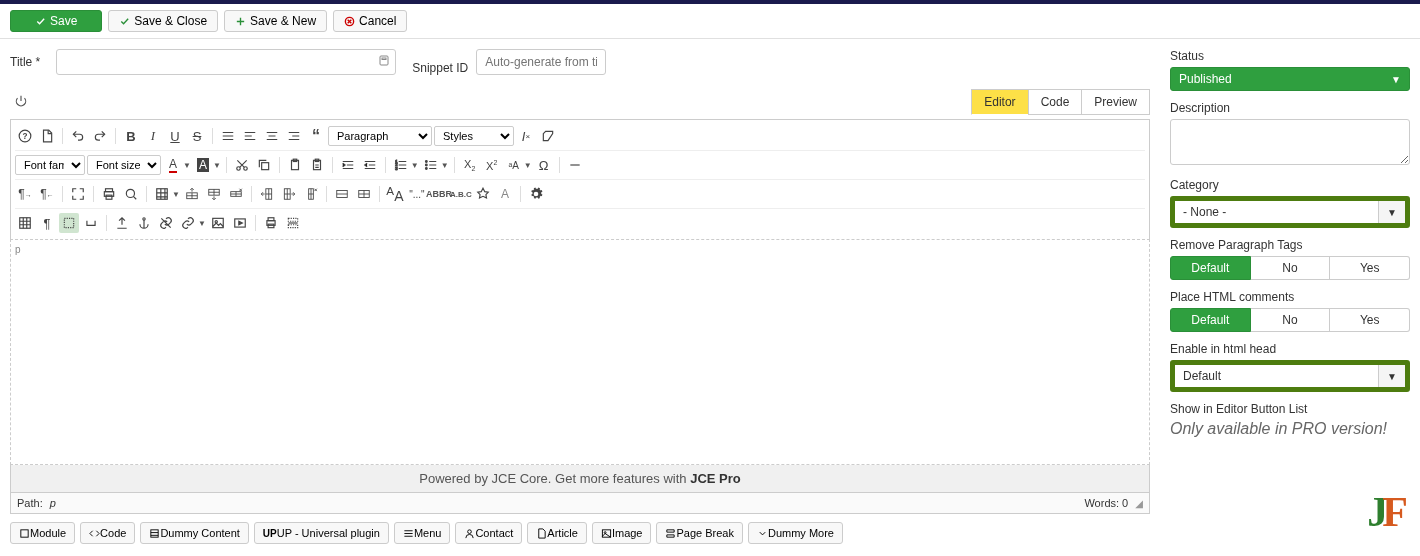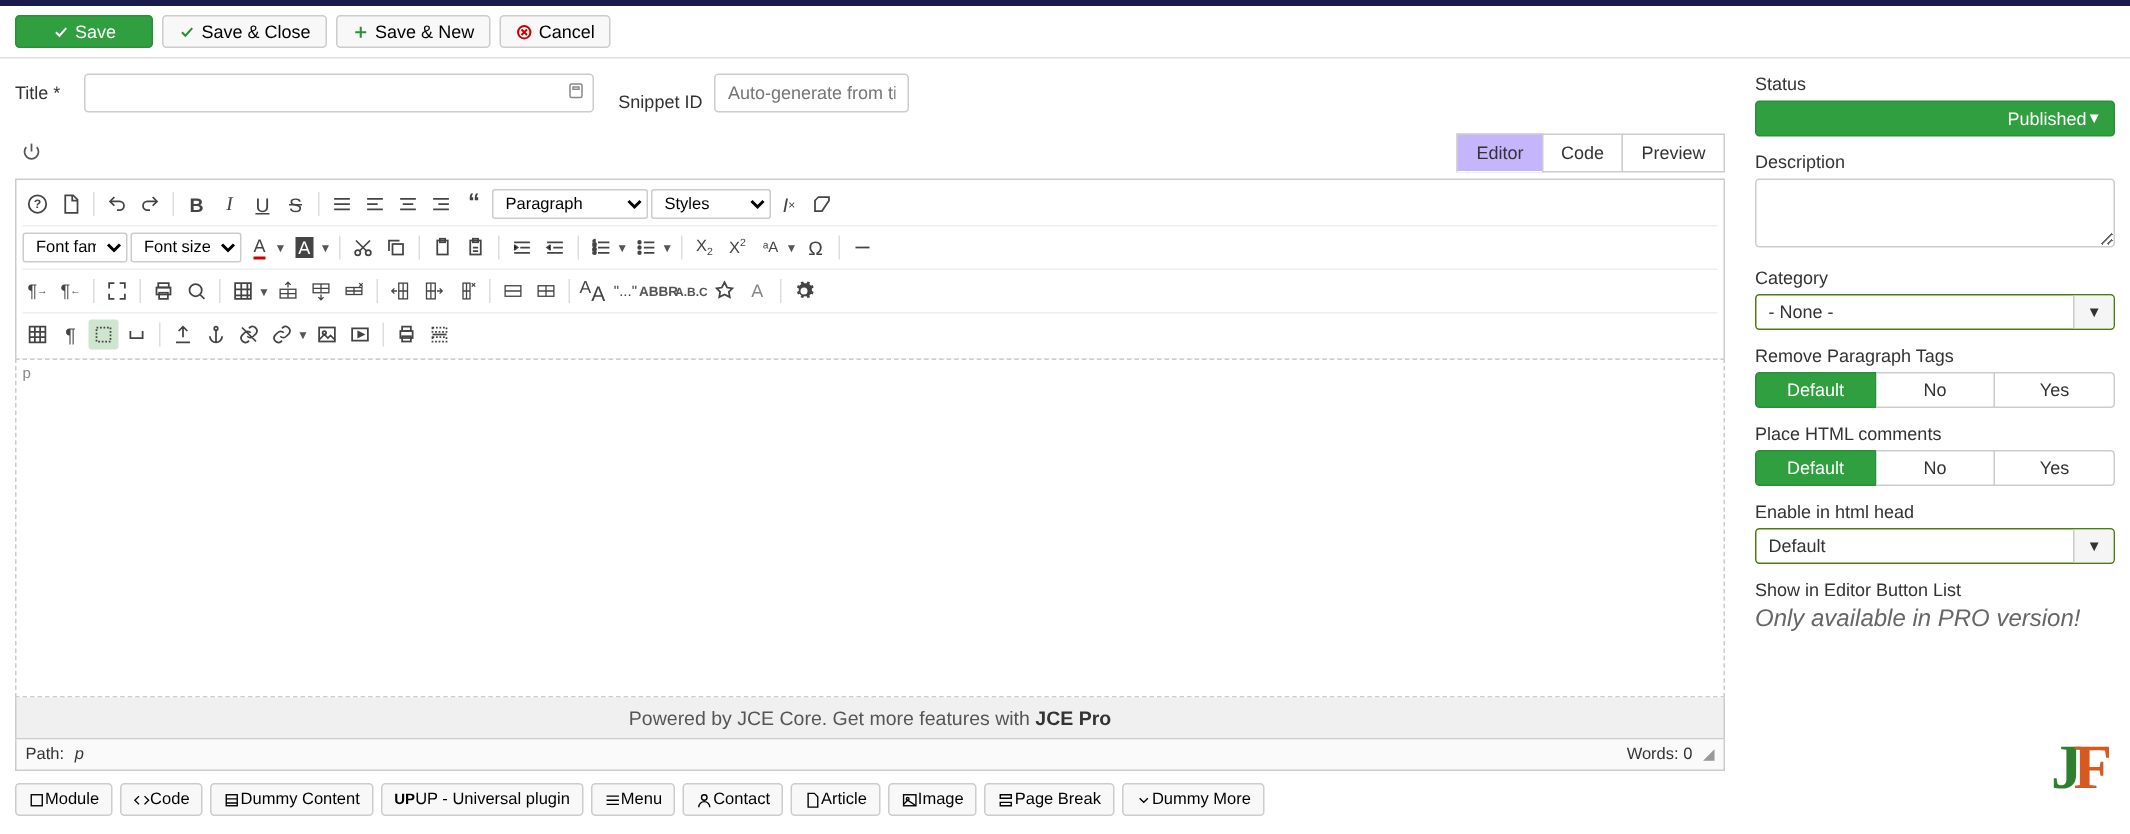--- a/index.html
+++ b/index.html
@@ -21,21 +21,21 @@
 .title-input-wrap { position: relative; flex: 1; max-width: 340px; }
 .title-input { width: 100%; border: 1px solid #ccc; border-radius: 3px; padding: 5px 28px 5px 8px; font-size: 12px; }
 .title-icon { position: absolute; right: 6px; top: 50%; transform: translateY(-50%); color: #888; font-size: 12px; }
 .snippet-wrap { display: flex; align-items: flex-end; gap: 8px; }
 .snippet-input { border: 1px solid #ccc; border-radius: 3px; padding: 5px 8px; font-size: 12px; width: 130px; }
 
 .editor-top { display: flex; justify-content: space-between; align-items: center; padding: 4px 0; }
 .power { padding-left: 4px; color: #555; cursor: pointer; }
 .tabs { display: flex; }
 .tab { padding: 5px 12px; border: 1px solid #ccc; background: #fff; cursor: pointer; font-size: 12px; margin-left: -1px; }
-.tab.active { background: #c4b5fd; border-bottom: 1px solid #fff; }
+.tab.active { background: #fde047; border-bottom: 1px solid #fff; }
 
 .toolbar { border: 1px solid #ccc; background: #fff; padding: 4px; }
 .toolbar-row { display: flex; align-items: center; flex-wrap: wrap; gap: 2px; padding: 2px 0; }
 .toolbar-row + .toolbar-row { border-top: 1px solid #eee; margin-top: 2px; padding-top: 4px; }
 .tb-btn { width: 20px; height: 20px; display: inline-flex; align-items: center; justify-content: center; cursor: pointer; border-radius: 2px; color: #444; }
 .tb-btn.active { background: #d0e5d0; }
 .tb-sep { width: 1px; height: 16px; background: #ddd; margin: 0 3px; }
 .tb-select { font-size: 11px; border: 1px solid #ccc; padding: 2px 4px; height: 20px; background: #fff; border-radius: 2px; }
 .tb-select.para { width: 104px; }
 .tb-select.styles { width: 80px; }
@@ -55,24 +55,24 @@
 .path-bar .p { font-style: italic; margin-left: 4px; }
 .resize-grip { color: #999; font-size: 10px; margin-left: 4px; }
 
 .bottom-buttons { display: flex; gap: 5px; padding: 8px 0; }
 .bbtn { border: 1px solid #ccc; border-radius: 3px; padding: 4px 8px; font-size: 11px; background: #f8f8f8; cursor: pointer; display: inline-flex; align-items: center; gap: 0; }
 .bbtn svg { width: 11px; height: 11px; }
 
 
 .sidebar .field { margin-bottom: 10px; }
 .sidebar .field-label { font-size: 12px; color: #333; display: block; margin-bottom: 4px; }
-.status-dd { background: #2f9f3f; color: #fff; border: 1px solid #2a8f38; border-radius: 3px; padding: 4px 8px; display: flex; justify-content: flex-end; align-items: center; cursor: pointer; }
+.status-dd { background: #2f9f3f; color: #fff; border: 1px solid #2a8f38; border-radius: 3px; padding: 4px 8px; display: flex; justify-content: space-between; align-items: center; cursor: pointer; }
 .status-dd .chev { font-size: 10px; }
 .textarea { width: 100%; height: 46px; border: 1px solid #ccc; border-radius: 3px; resize: vertical; padding: 4px; }
-.select-dd { display: flex; border: 1px solid #4d7c0f; border-radius: 3px; overflow: hidden; gap: 20px; }
+.select-dd { display: flex; border: 5px solid #4d7c0f; border-radius: 3px; overflow: hidden; gap: 20px; }
 .select-dd .val { flex: 1; padding: 4px 8px; font-size: 12px; }
 .select-dd .chev { padding: 4px 8px; border-left: 1px solid #ccc; background: #f5f5f5; font-size: 10px; display: flex; align-items: center; }
 .btn-group3 { display: flex; width: 100%; }
 .btn-group3 .seg { flex: 1; text-align: center; padding: 4px 0; border: 1px solid #ccc; font-size: 12px; cursor: pointer; background: #fff; }
 .btn-group3 .seg + .seg { border-left: none; }
 .btn-group3 .seg.active { background: #2f9f3f; color: #fff; border-color: #2a8f38; }
 .btn-group3 .seg:first-child { border-radius: 3px 0 0 3px; }
 .btn-group3 .seg:last-child { border-radius: 0 3px 3px 0; }
 .note-italic { font-style: italic; color: #666; font-size: 16px; }
 

